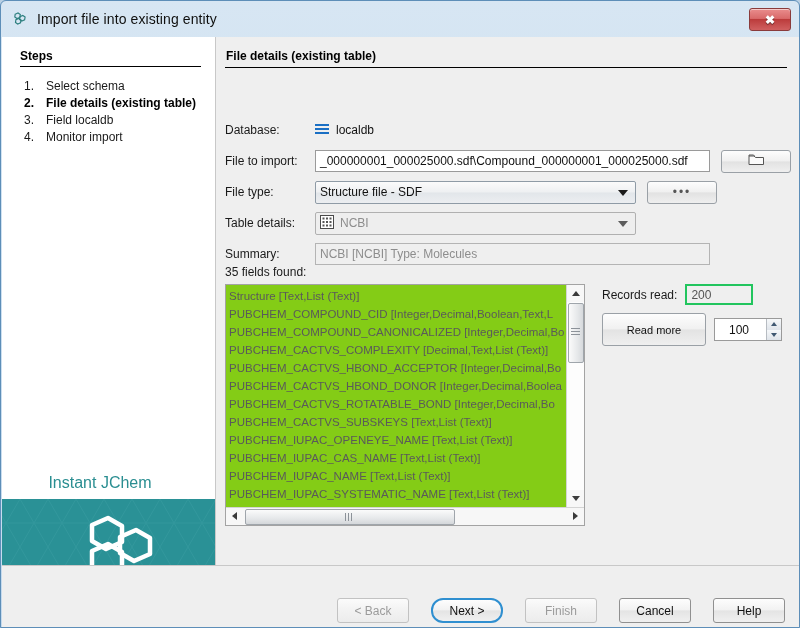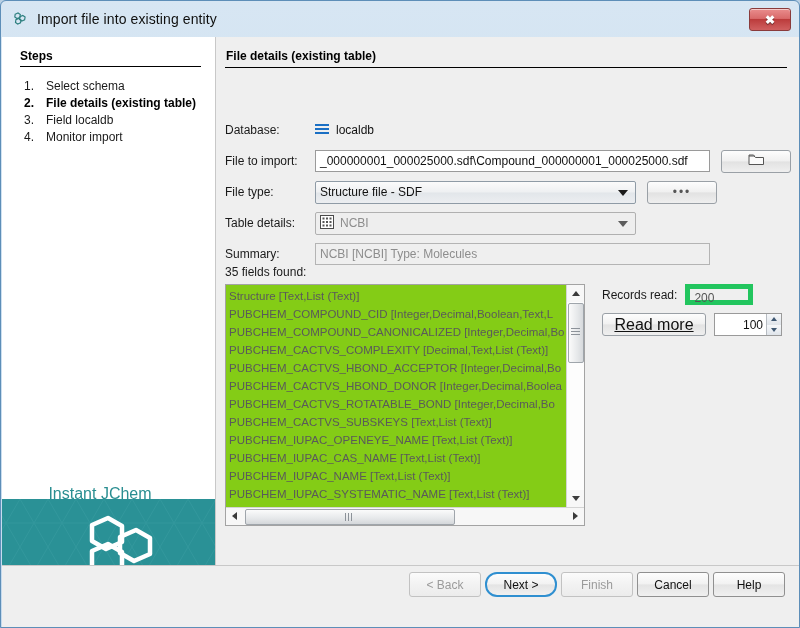--- a/index.html
+++ b/index.html
@@ -63,21 +63,21 @@
   }
   .steps-list{margin:11px 0 0 0;padding:0;list-style:none;}
   .steps-list li{
     display:flex;font-size:12px;color:#1a1a1a;
     line-height:17px;padding:0 6px 0 22px;
   }
   .steps-list li .num{width:22px;flex:0 0 22px;}
   .steps-list li.current{font-weight:bold;color:#000;}
   .logo-word{
     position:absolute;left:0;top:437px;width:196px;text-align:center;
-    color:#2a8e91;font-size:16px;margin-top:11px;
+    color:#2a8e91;font-size:16px;
   }
   .logo-panel{
     position:absolute;left:0;top:462px;width:213px;height:103px;
     background:#2a9196;overflow:hidden;
   }
   .logo-panel svg{display:block;}
   
   .main-pane{
     flex:1 1 auto;background:#efefef;position:relative;
   }
@@ -185,52 +185,52 @@
     background:linear-gradient(to bottom,#fbfbfb,#e6e8ea 60%,#d4d7da);
   }
   .hthumb .grip{position:absolute;left:50%;margin-left:-5px;top:3px;width:10px;height:8px;}
   .hthumb .grip i{display:inline-block;width:1px;height:8px;background:#8c9299;margin-right:2px;vertical-align:top;}
   
   .records-area{position:absolute;left:386px;top:247px;width:188px;}
   .rec-row{display:flex;align-items:center;margin-bottom:8px;}
   .rec-lbl{font-size:12px;color:#1a1a1a;margin-right:8px;}
   .rec-val{
     box-sizing:border-box;width:68px;height:21px;
-    border:5px solid #22c55e;background:#efefef;color:#555;
+    border:2px solid #22c55e;background:#efefef;color:#555;
     font-size:12px;line-height:19px;padding:0 4px;
   }
   .read-more{
-    box-sizing:border-box;width:104px;height:23px;
+    box-sizing:border-box;width:104px;height:33px;
     border:1px solid #9aa0a6;border-radius:3px;
     background:linear-gradient(to bottom,#fdfdfd 0%,#f1f1f1 47%,#e3e3e3 52%,#efefef 100%);
-    font-size:16px;color:#111;display:flex;align-items:center;justify-content:center;
-    cursor:pointer;margin-right:8px;text-decoration:underline;
+    font-size:11px;color:#111;display:flex;align-items:center;justify-content:center;
+    cursor:pointer;margin-right:8px;
   }
   .spinner{
     box-sizing:border-box;width:68px;height:23px;border:1px solid #9a9a9a;background:#fff;
     display:flex;align-items:center;position:relative;
   }
   .spinner .num{
-    flex:1 1 auto;text-align:right;padding-right:3px;font-size:12px;color:#111;
+    flex:1 1 auto;text-align:center;padding-right:3px;font-size:12px;color:#111;
   }
   .spin-btns{width:15px;flex:0 0 15px;height:21px;display:flex;flex-direction:column;}
   .spin-b{
     flex:1 1 50%;border-left:1px solid #b7bcc2;
     background:linear-gradient(to bottom,#f6f8fa,#dfe4ea);
     display:flex;align-items:center;justify-content:center;cursor:pointer;
   }
   .spin-up{width:0;height:0;border-left:3.5px solid transparent;border-right:3.5px solid transparent;border-bottom:4px solid #3f5872;}
   .spin-dn{width:0;height:0;border-left:3.5px solid transparent;border-right:3.5px solid transparent;border-top:4px solid #3f5872;}
   
   .footer{
     position:absolute;left:1px;top:564px;width:797px;height:63px;
     background:#efefef;border-top:1px solid #c8c8c8;
   }
   .btn-bar{
-    position:absolute;right:14px;top:6px;display:flex;gap:4px;
+    position:absolute;right:14px;top:32px;display:flex;gap:22px;
   }
   .btn{
     box-sizing:border-box;min-width:72px;height:25px;padding:0 12px;
     border:1px solid #909090;border-radius:3px;
     background:linear-gradient(to bottom,#fdfdfd 0%,#f2f2f2 47%,#e4e4e4 52%,#f0f0f0 100%);
     font-size:12px;color:#111;
     display:flex;align-items:center;justify-content:center;cursor:pointer;
     font-family:"Liberation Sans",sans-serif;
   }
   .btn.disabled{color:#9b9b9b;border-color:#c2c2c2;background:linear-gradient(to bottom,#fbfbfb,#f2f2f2 50%,#ececec);cursor:default;}

